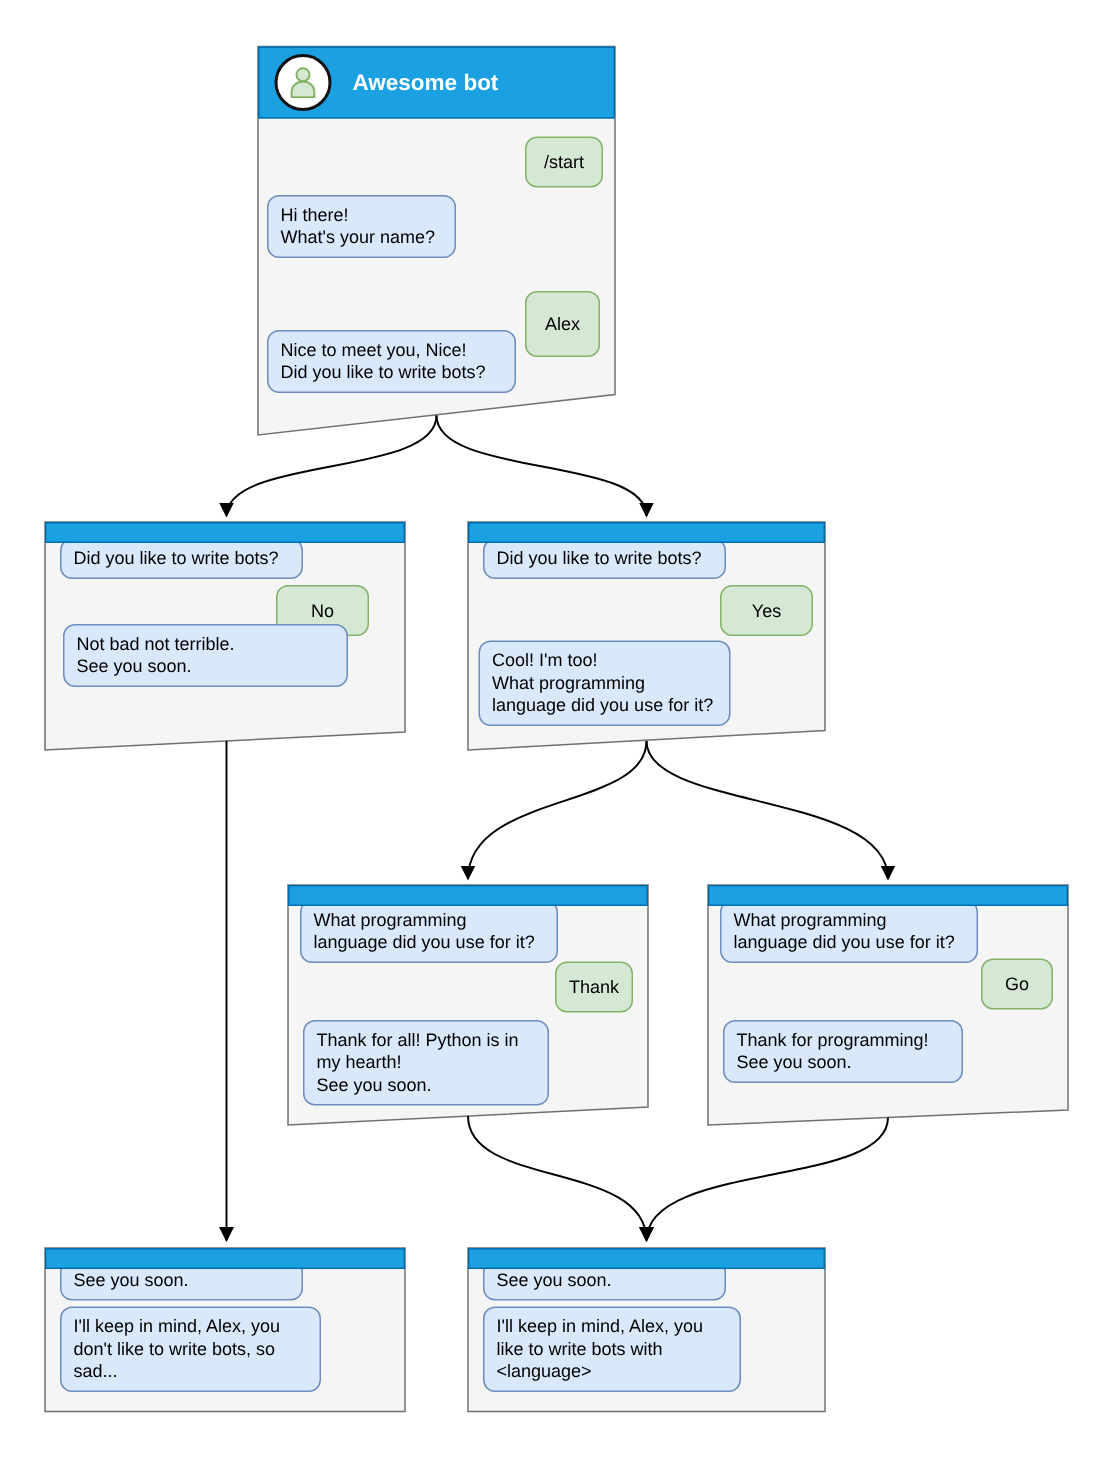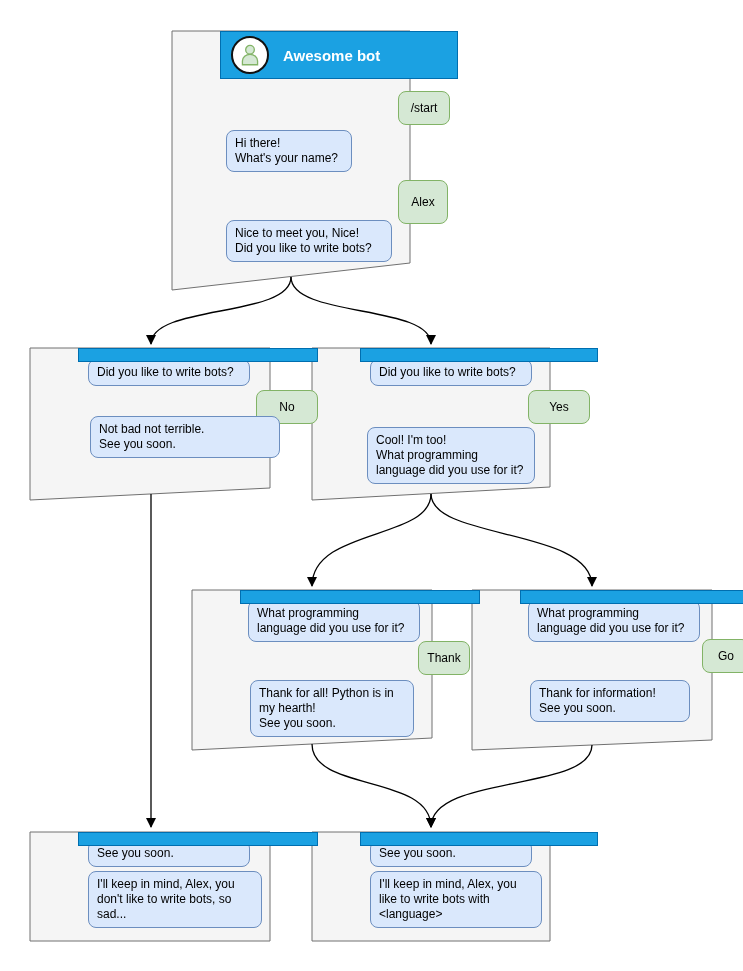--- a/index.html
+++ b/index.html
@@ -2,21 +2,21 @@
 <html><head>
 <meta charset="utf-8">
 <style>
   html,body{margin:0;padding:0;background:#ffffff;}
   .canvas{
     position:relative;width:743px;height:971px;
     font-family:"Liberation Sans",sans-serif;
     color:#000;overflow:hidden;background:#fff;
   }
   .edges{position:absolute;left:0;top:0;z-index:0;}
-  .window{position:absolute;z-index:1;margin-left:48px;}
+  .window{position:absolute;z-index:1;}
   .bar{
     position:absolute;left:0;top:0;right:0;height:14px;
     background:#1BA1E2;border:1px solid #006EAF;box-sizing:border-box;z-index:3;
   }
   .header{
     position:absolute;left:0;top:0;right:0;height:48px;
     background:#1BA1E2;border:1px solid #006EAF;box-sizing:border-box;z-index:3;
   }
   .avatar{
     position:absolute;left:10px;top:4px;width:38px;height:38px;border-radius:50%;
@@ -72,29 +72,29 @@
         <svg width="26" height="26" viewBox="0 0 24 24">
           <circle cx="12" cy="7.2" r="4" fill="#D5E8D4" stroke="#82B366" stroke-width="1.2"></circle>
           <path d="M5,21 v-3.4 a7,6.2 0 0 1 14,0 V21 Z" fill="#D5E8D4" stroke="#82B366" stroke-width="1.2"></path>
         </svg>
       </div>
       <div class="title">Awesome bot</div>
     </div>
     <div class="bubble green" style="right:8px;top:60px;width:52px;height:28px">/start</div>
     <div class="bubble blue" style="left:6px;top:99px;width:126px">Hi there!
 What's your name?</div>
-    <div class="bubble green" style="right:10px;top:149px;width:50px;height:44px">Alex</div>
+    <div class="bubble green" style="right:10px;top:163px;width:50px;height:44px">Alex</div>
     <div class="bubble blue" style="left:6px;top:189px;width:166px">Nice to meet you, Nice!
 Did you like to write bots?</div>
   </div>
 
   <div class="window" style="left:30px;top:348px;width:240px;height:152px">
     <div class="bar"></div>
     <div class="bubble blue" style="left:10px;top:11px;width:162px">Did you like to write bots?</div>
-    <div class="bubble green" style="right:0;top:42px;width:62px;height:30px">No</div>
+    <div class="bubble green" style="right:24px;top:42px;width:62px;height:30px">No</div>
     <div class="bubble blue" style="left:12px;top:68px;width:190px">Not bad not terrible.
 See you soon.</div>
   </div>
 
   <div class="window" style="left:312px;top:348px;width:238px;height:152px">
     <div class="bar"></div>
     <div class="bubble blue" style="left:10px;top:11px;width:162px">Did you like to write bots?</div>
     <div class="bubble green" style="right:8px;top:42px;width:62px;height:16px">Yes</div>
     <div class="bubble blue" style="left:7px;top:79px;width:168px">Cool! I'm too!
 What programming
@@ -109,21 +109,21 @@
     <div class="bubble blue" style="left:10px;top:90px;width:164px">Thank for all! Python is in
 my hearth!
 See you soon.</div>
   </div>
 
   <div class="window" style="left:472px;top:590px;width:240px;height:160px">
     <div class="bar"></div>
     <div class="bubble blue" style="left:8px;top:10px;width:172px">What programming
 language did you use for it?</div>
     <div class="bubble green" style="right:10px;top:49px;width:48px;height:31px">Go</div>
-    <div class="bubble blue" style="left:10px;top:90px;width:160px">Thank for information!
+    <div class="bubble blue" style="left:10px;top:90px;width:160px">Thank for programming!
 See you soon.</div>
   </div>
 
   <div class="window" style="left:30px;top:832px;width:240px;height:109px">
     <div class="bar"></div>
     <div class="bubble blue" style="left:10px;top:8px;width:162px">See you soon.</div>
     <div class="bubble blue" style="left:10px;top:39px;width:174px">I'll keep in mind, Alex, you
 don't like to write bots, so
 sad...</div>
   </div>

